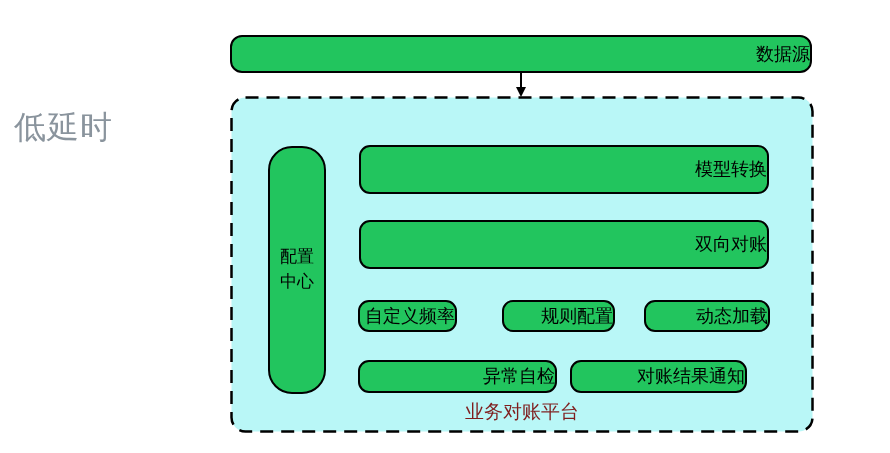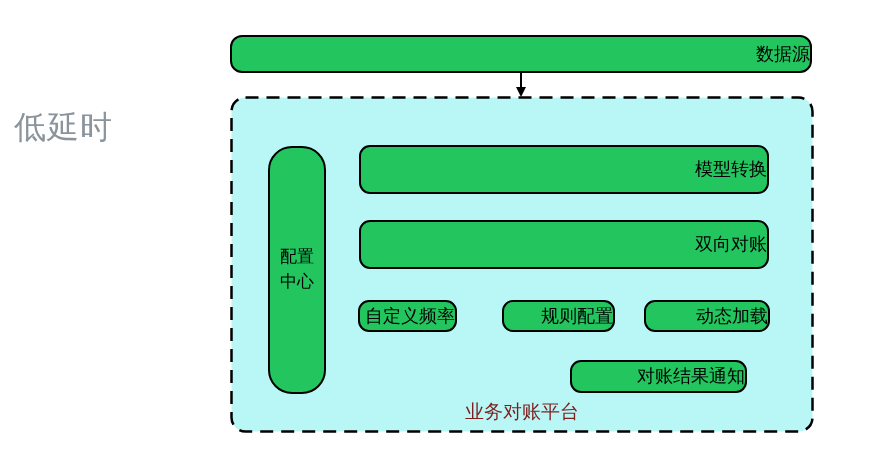--- a/index.html
+++ b/index.html
@@ -88,19 +88,22 @@
   <div class="box" style="left:358px; top:300px; width:99px; height:32px;">
     <span>自定义频率</span>
   </div>
   <div class="box" style="left:502px; top:300px; width:113px; height:32px;">
     <span>规则配置</span>
   </div>
   <div class="box" style="left:644px; top:300px; width:126px; height:32px;">
     <span>动态加载</span>
   </div>
 
+  <div class="box" style="left:358px; top:360px; width:199px; height:33px;">
+    <span>异常自检</span>
+  </div>
   <div class="box" style="left:570px; top:360px; width:177px; height:33px;">
     <span>对账结果通知</span>
   </div>
 
   <div class="platform-label" style="left:230px; top:399px; width:584px;">业务对账平台</div>
 
 </div>
 
 </body></html>

